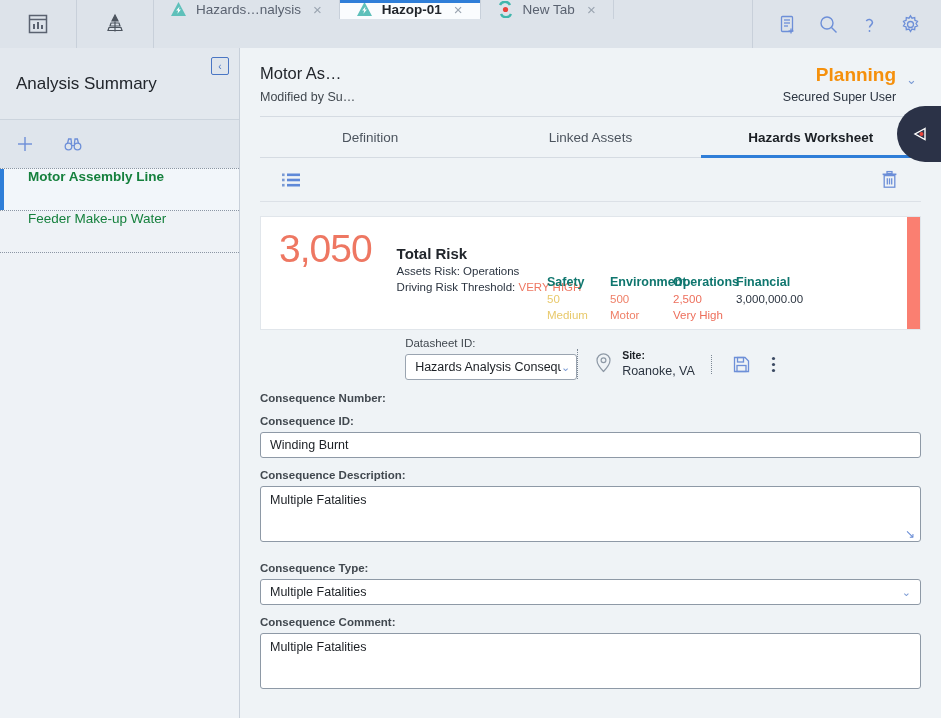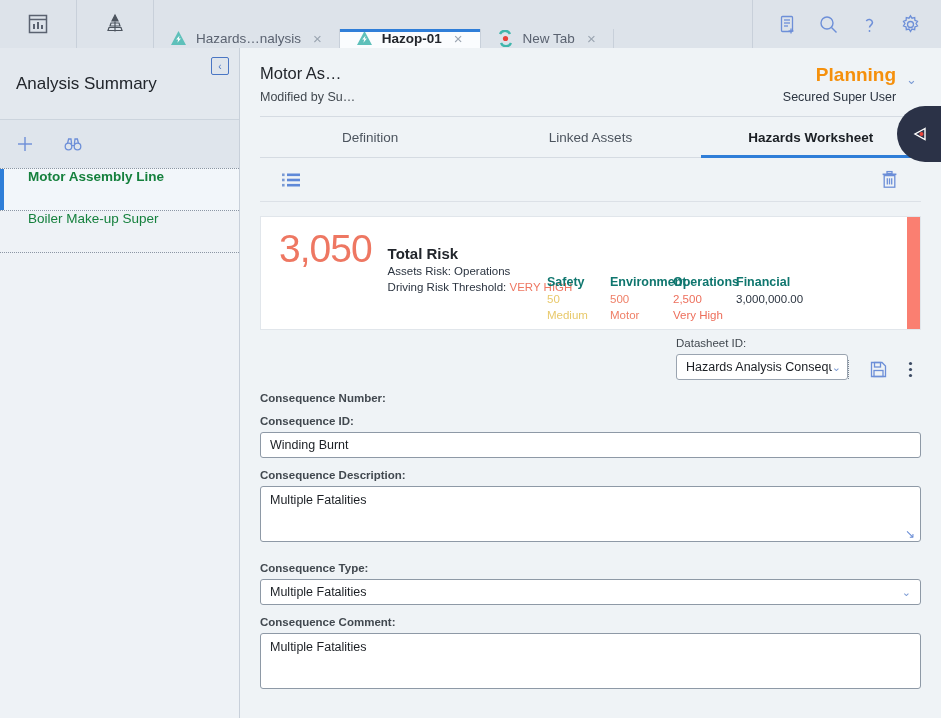--- a/index.html
+++ b/index.html
@@ -18,21 +18,21 @@
     background: #dde3ea;
     display: flex; align-items: stretch;
     position: relative;
   }
   .tb-icon-btn {
     width: 77px; display: flex; align-items: center; justify-content: center;
     border-right: 1px solid #c8d0da;
     cursor: pointer;
   }
   .tb-icon-btn svg { display: block; }
-  .tabs { display: flex; align-items: flex-end; flex: 1; min-width: 0; }
+  .tabs { display: flex; align-items: flex-start; flex: 1; min-width: 0; }
   .tab {
     position: relative;
     display: flex; align-items: center; gap: 9px;
     padding: 0 14px 0 16px;
     min-width: 0;
     border-right: 1px solid #c8d0da;
     cursor: pointer;
     background: transparent;
   }
   .tab .tab-label {
@@ -126,21 +126,21 @@
     border-bottom: 1px solid #dce1e7;
     padding: 0 22px;
   }
   .wstoolbar .ic { cursor: pointer; display: flex; }
 
   
   .risk-wrap { margin: 14px 20px 0 20px; }
   .risk-card {
     background: #ffffff; border: 1px solid #e1e6eb;
     position: relative; height: 114px; padding: 12px 0 11px 18px;
-    display: flex; align-items: flex-start;
+    display: flex; align-items: flex-start; gap: 9px;
   }
   .risk-card::after {
     content: ""; position: absolute; right: 0; top: 0; bottom: 0; width: 13px; background: #fa7f71;
   }
   .risk-num { font-size: 39px; color: #ee7762; font-weight: normal; letter-spacing: -1px; line-height: 1.05; }
   .risk-meta { margin-left: 16px; padding-top: 5px; }
   .risk-meta .t1 { font-size: 15px; color: #22262c; font-weight: bold; line-height: 1.1; margin-top: 12px; }
   .risk-meta .t2 { font-size: 11.5px; color: #2b3440; line-height: 1.45; }
   .risk-meta .t3 { font-size: 11.5px; color: #2b3440; line-height: 1.45; }
   .risk-meta .t3 b { color: #ee7762; font-weight: normal; }
@@ -150,21 +150,21 @@
   .rc .h { font-size: 12.5px; color: #0f766e; font-weight: bold; line-height: 1.45; }
   .rc .v { font-size: 11.5px; line-height: 1.4; }
   .rc .l { font-size: 11.5px; line-height: 1.4; }
   .c-med { color: #e8c96b; }
   .c-high { color: #ef7f67; }
   .c-vhigh { color: #ed6f5c; }
   .c-plain { color: #2b3440; }
 
   
   .ds-row {
-    margin: 7px 20px 0 28px; display: flex; align-items: flex-end; justify-content: flex-end;
+    margin: 7px 20px 0 28px; display: flex; align-items: flex-end; justify-content: center;
   }
   .ds-left { }
   .ds-label { font-size: 11.5px; color: #41484f; margin-bottom: 5px; }
   .ds-select {
     width: 172px; height: 26px; background: #fff; border: 1px solid #9aa4b0; border-radius: 3px;
     display: flex; align-items: center; padding: 0 6px 0 9px; font-size: 12.5px; color: #1b1f24;
     cursor: pointer; justify-content: space-between; overflow: hidden; white-space: nowrap;
   }
   .ds-select .txt { overflow: hidden; text-overflow: clip; }
   .ds-right { display: flex; align-items: center; gap: 0; padding-bottom: 1px; }
@@ -333,21 +333,21 @@
             <line x1="9.7" y1="12.5" x2="12.3" y2="12.5"></line>
           </svg>
         </span>
       </div>
 
       <div class="sb-list">
         <div class="sb-item active">
           <span>Motor Assembly Line</span>
         </div>
         <div class="sb-item">
-          <span>Boiler Make-up Super</span>
+          <span>Feeder Make-up Water</span>
         </div>
         <div class="sb-fill"></div>
       </div>
     </div>
 
     <div class="main">
 
       <div class="pg-head">
         <div>
           <div class="pg-title">Motor As…</div>
@@ -435,20 +435,32 @@
 
       <div class="ds-row">
         <div class="ds-left">
           <div class="ds-label">Datasheet ID:</div>
           <div class="ds-select">
             <span class="txt">Hazards Analysis Consequenc</span>
             <span class="f-sel-chev">⌄</span>
           </div>
         </div>
         <div class="ds-right">
+          <div class="ds-site">
+            <span>
+              <svg width="19" height="21" viewBox="0 0 19 21" fill="none" stroke="#8e99a6" stroke-width="1.2">
+                <path d="M9.5 19.5 C9.5 19.5 16 12.8 16 8.3 A6.5 6.5 0 0 0 3 8.3 C3 12.8 9.5 19.5 9.5 19.5 Z"></path>
+                <circle cx="9.5" cy="8.3" r="2.4"></circle>
+              </svg>
+            </span>
+            <span>
+              <span class="lbl" style="display:block">Site:</span>
+              <span class="val" style="display:block">Roanoke, VA</span>
+            </span>
+          </div>
           <div class="ds-act">
             <span class="ic">
               <svg width="19" height="19" viewBox="0 0 19 19" fill="none" stroke="#6d8fd8" stroke-width="1.3">
                 <path d="M2.5 2.5 H13 L16.5 6 V16.5 H2.5 Z"></path>
                 <rect x="5.5" y="2.5" width="6" height="4.5"></rect>
                 <rect x="5" y="10.5" width="9" height="6"></rect>
               </svg>
             </span>
             <span class="ic">
               <svg width="5" height="19" viewBox="0 0 5 19">

